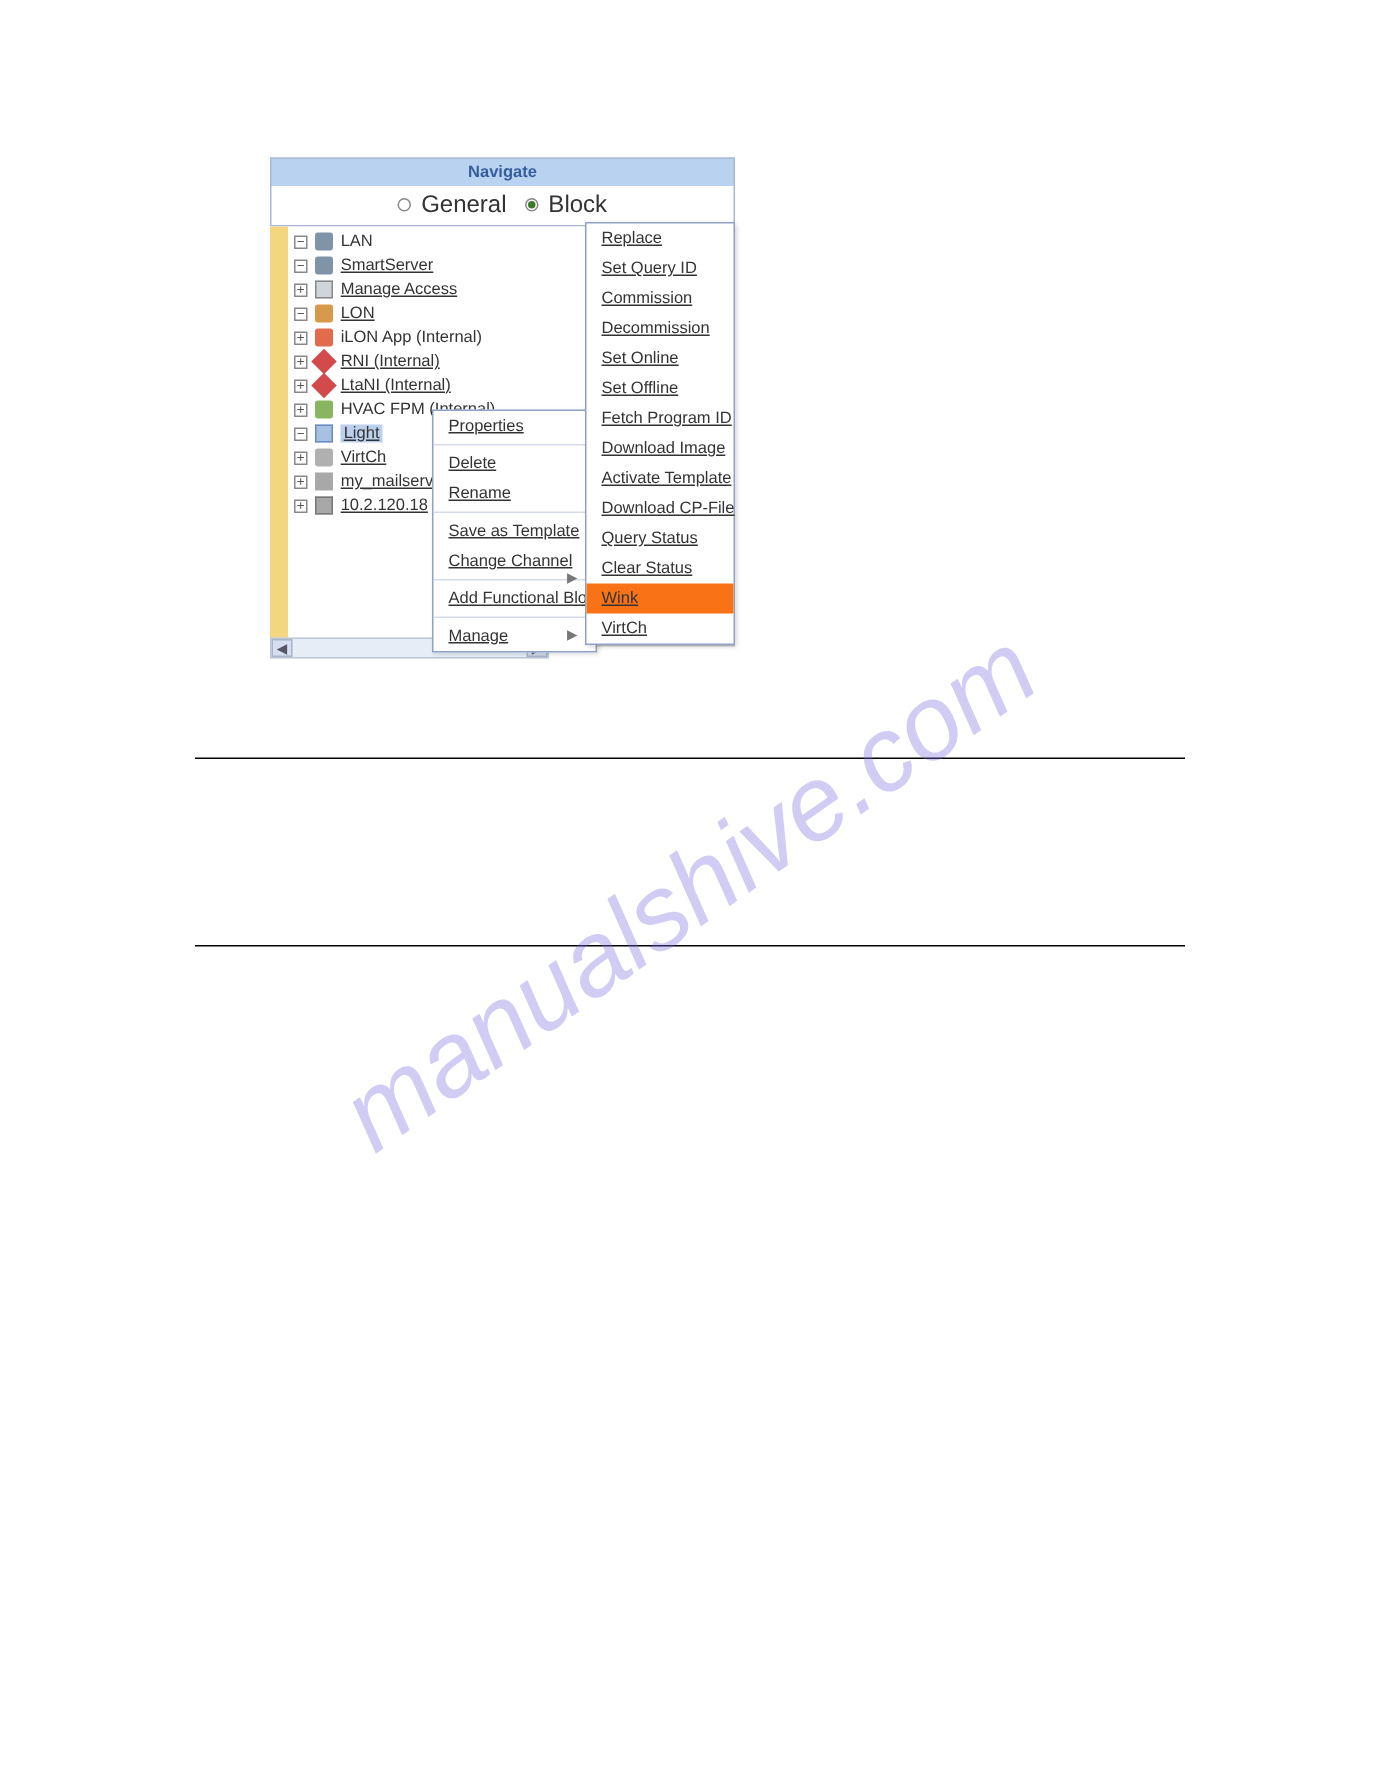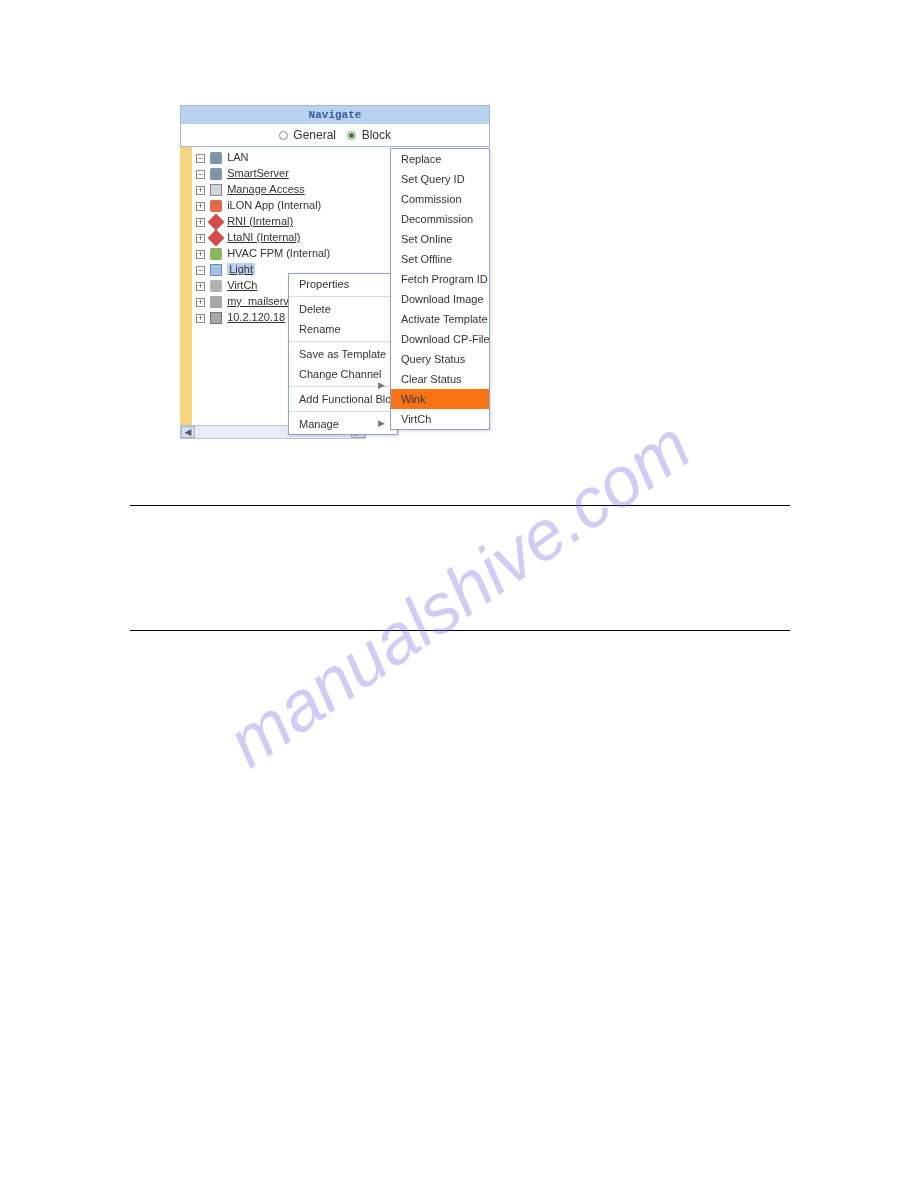--- a/index.html
+++ b/index.html
@@ -20,32 +20,31 @@
   }
   .nav-header {
     background: #b9d2f0;
     border: 1px solid #a6b8d6;
     border-bottom: none;
     text-align: center;
     font-weight: bold;
     color: #355c9c;
     padding: 3px 0;
     font-size: 11px;
-    font-family: Liberation Mono, monospace;
   }
   .radio-row {
     background: #fff;
     border: 1px solid #a6b8d6;
     border-top: none;
     padding: 4px 0;
     text-align: center;
   }
   .radio-row label {
     margin: 0 4px;
-    font-size: 12px;
+    font-size: 16px;
     color: #333;
   }
   .radio-row span.dot {
     display:inline-block;
     width:9px;height:9px;
     border:1px solid #888;
     border-radius:50%;
     vertical-align:middle;
     margin-right:2px;
     background:#fff;
@@ -140,20 +139,21 @@
   .scroll-strip .arrow.left{float:left;}
   .scroll-strip .arrow.right{float:right;}
   
   .menu {
     position:absolute;
     background:#fff;
     border:1px solid #8ea2c6;
     font-size:11px;
     color:#333;
     box-shadow:1px 1px 3px rgba(0,0,0,0.15);
+    text-decoration:underline;
   }
   .menu .item {
     padding:4px 12px 4px 10px;
     white-space:nowrap;
     border-bottom:0;
     cursor:default;
   }
   .menu .sep { border-top:1px solid #d5dbe7; margin:2px 0; }
   .menu .item.hover { background:#f97316; }
   .menu .item .arrow-r {
@@ -207,20 +207,25 @@
     <div class="node indent1">
       <span class="exp">−</span>
       <span class="icon icon-server"></span>
       <a>SmartServer</a>
     </div>
     <div class="node indent2">
       <span class="exp">+</span>
       <span class="icon icon-remote"></span>
       <a>Manage Access</a>
     </div>
+    <div class="node indent3">
+      <span class="exp">−</span>
+      <span class="icon icon-lon"></span>
+      <a>LON</a>
+    </div>
     <div class="node indent4">
       <span class="exp">+</span>
       <span class="icon icon-app"></span>
       <span>iLON App (Internal)</span>
     </div>
     <div class="node indent4">
       <span class="exp">+</span>
       <span class="icon icon-rni"></span>
       <a>RNI (Internal)</a>
     </div>

